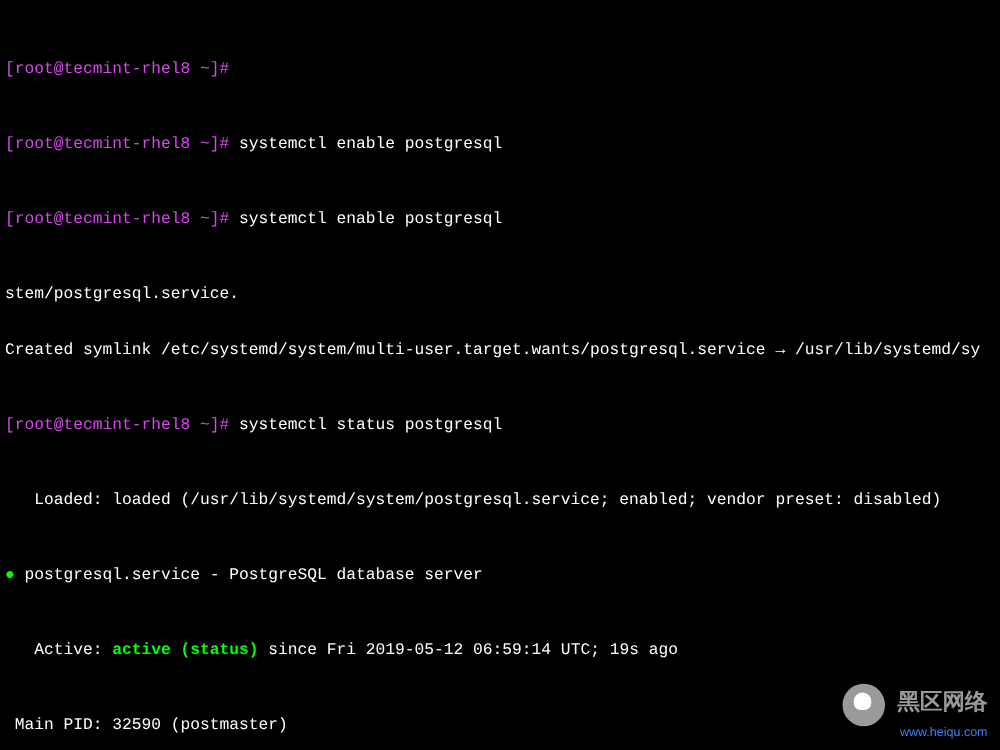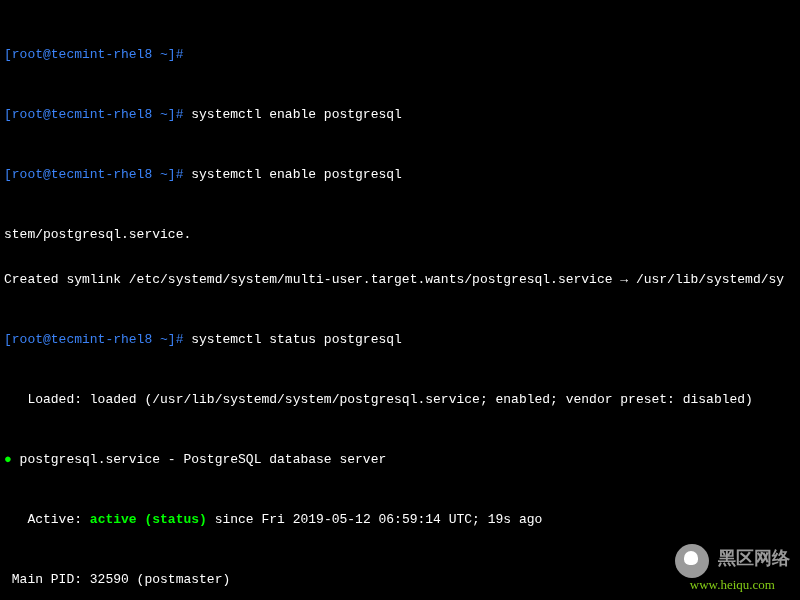--- a/index.html
+++ b/index.html
@@ -13,29 +13,29 @@
     font-size: 13px;
     line-height: 15px;
     overflow: hidden;
   }
   .terminal {
     padding: 2px 4px;
     white-space: pre;
   }
   .line { display: block; white-space: pre; }
   .green { color: #00ff00; }
-  .white { color: #3b82f6; }
+  .white { color: #d946ef; }
   .bold  { font-weight: bold; }
   .watermark {
     position: absolute;
     bottom: 8px;
     right: 10px;
     color: #9a9a9a;
-    font-family: Liberation Serif, serif;
-    text-align: center;
+    font-family: Liberation Sans, sans-serif;
+    text-align: right;
     line-height: 1.1;
     pointer-events: none;
   }
   .watermark .logo {
     width: 34px;
     height: 34px;
     background: #9a9a9a;
     border-radius: 50%;
     display:inline-block;
     vertical-align: middle;
@@ -44,21 +44,21 @@
   }
   .watermark .logo::after{
     content:"";
     position:absolute;
     left:9px; top:7px;
     width:14px; height:14px;
     background:#fff;
     border-radius:50% 50% 40% 40%;
   }
   .watermark .title { font-size: 18px; font-weight: bold; color:#9a9a9a;}
-  .watermark .url { font-size: 13px; color:#84cc16;}
+  .watermark .url { font-size: 10px; color:#3b82f6;}
 </style>
 </head>
 <body>
 
 <div class="terminal">
 
   <span class="line"><span class="white">[root@tecmint-rhel8 ~]# </span><span></span></span>
 
   <span class="line"><span class="white">[root@tecmint-rhel8 ~]# </span><span>systemctl enable postgresql</span></span>
 

